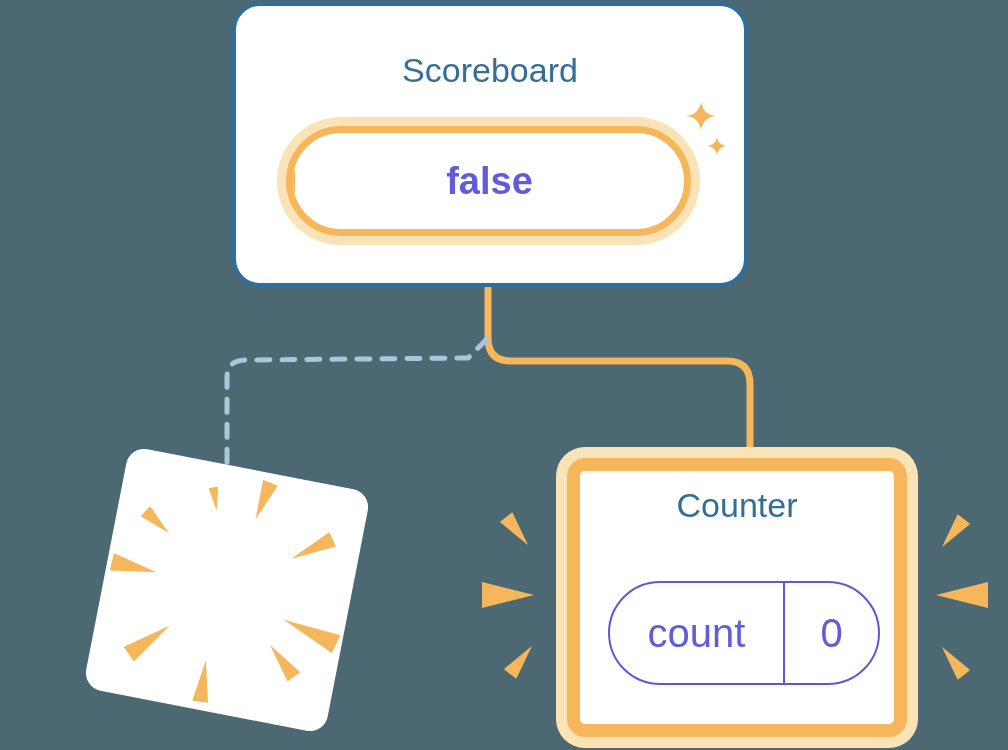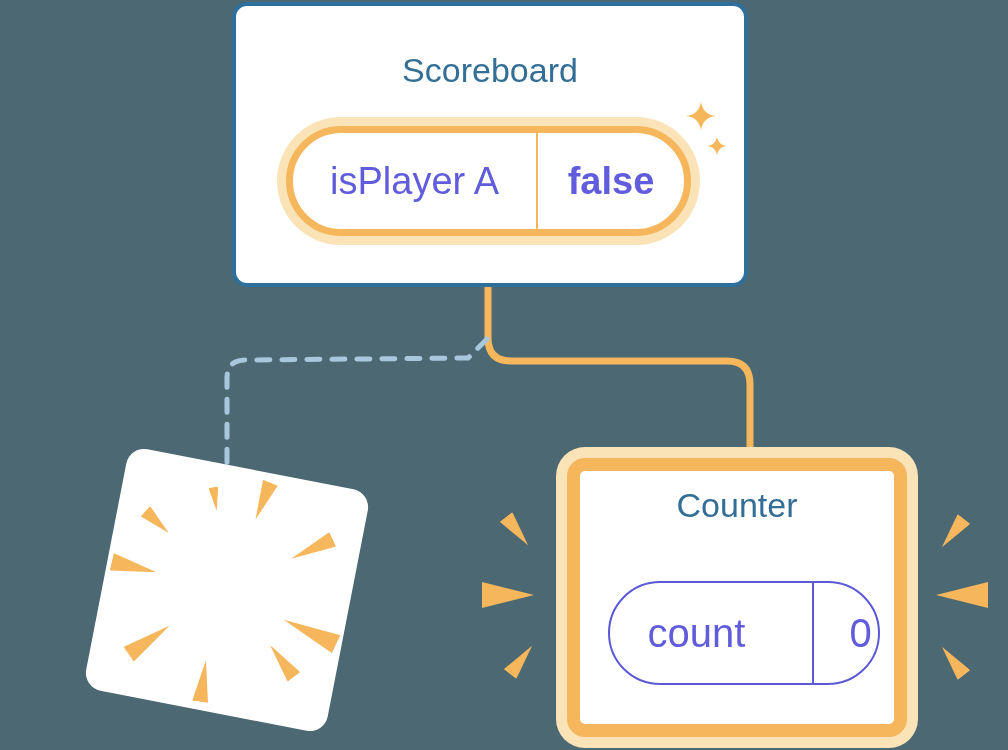--- a/index.html
+++ b/index.html
@@ -13,21 +13,21 @@
   .connector-svg{position:absolute;left:0;top:0;z-index:1;}
   
   .component-card{
     position:absolute;
     background:#ffffff;
     box-sizing:border-box;
     z-index:4;
   }
   .scoreboard-card{
     left:232px;top:2px;width:516px;height:285px;
-    border:4px solid #2E6F9C;border-radius:15px;
+    border:4px solid #2E6F9C;border-radius:28px;
   }
   .counter-card{
     left:567px;top:458px;width:340px;height:279px;
     border:13px solid #F6B75C;
     box-shadow:0 0 0 11px #FBE3B8;
     border-radius:18px;
   }
   .card-title{
     text-align:center;
     color:#336E96;
@@ -48,21 +48,20 @@
     overflow:hidden;
   }
   .scoreboard-pill{
     left:50px;top:120px;width:405px;height:110px;
     border:7px solid #F6B75C;
     box-shadow:0 0 0 9px #FBE3B8;
   }
   .counter-pill{
     left:28px;top:110px;width:272px;height:104px;
     border:2px solid #5B59D6;
-    gap:29px;
   }
   .pill-cell{
     display:flex;align-items:center;justify-content:center;
     color:#605CDC;
     font-size:38px;
   }
   .counter-pill .pill-cell{font-size:40px;}
   .pill-key{width:243px;}
   .counter-pill .pill-key{width:173px;}
   .pill-value{flex:1;}
@@ -107,21 +106,20 @@
     <div class="burst-ray" style="left:304px;top:526px;width:16px;height:46px;transform:rotate(65deg);"></div>
     <div class="burst-ray" style="left:300px;top:603px;width:20px;height:58px;transform:rotate(115deg);"></div>
     <div class="burst-ray" style="left:274px;top:641px;width:16px;height:40px;transform:rotate(143deg);"></div>
     <div class="burst-ray" style="left:140px;top:615px;width:18px;height:50px;transform:rotate(-125deg);"></div>
     <div class="burst-ray" style="left:195px;top:660px;width:16px;height:42px;transform:rotate(188deg);"></div>
   </div>
 
   <div class="component-card scoreboard-card">
     <div class="card-title">Scoreboard</div>
     <div class="state-pill scoreboard-pill">
-      <div class="pill-cell pill-key">isPlayer A</div>
       <div class="pill-divider"></div>
       <div class="pill-cell pill-value bold">false</div>
     </div>
   </div>
 
   <svg class="sparkle" style="left:686px;top:101px;" width="30" height="30" viewBox="0 0 32 32">
     <path fill="#F6B75C" d="M16 0 C16.5 9 23 15.5 32 16 C23 16.5 16.5 23 16 32 C15.5 23 9 16.5 0 16 C9 15.5 15.5 9 16 0 Z"></path>
   </svg>
   <svg class="sparkle" style="left:707px;top:136px;" width="20" height="20" viewBox="0 0 32 32">
     <path fill="#F6B75C" d="M16 0 C16.5 9 23 15.5 32 16 C23 16.5 16.5 23 16 32 C15.5 23 9 16.5 0 16 C9 15.5 15.5 9 16 0 Z"></path>

